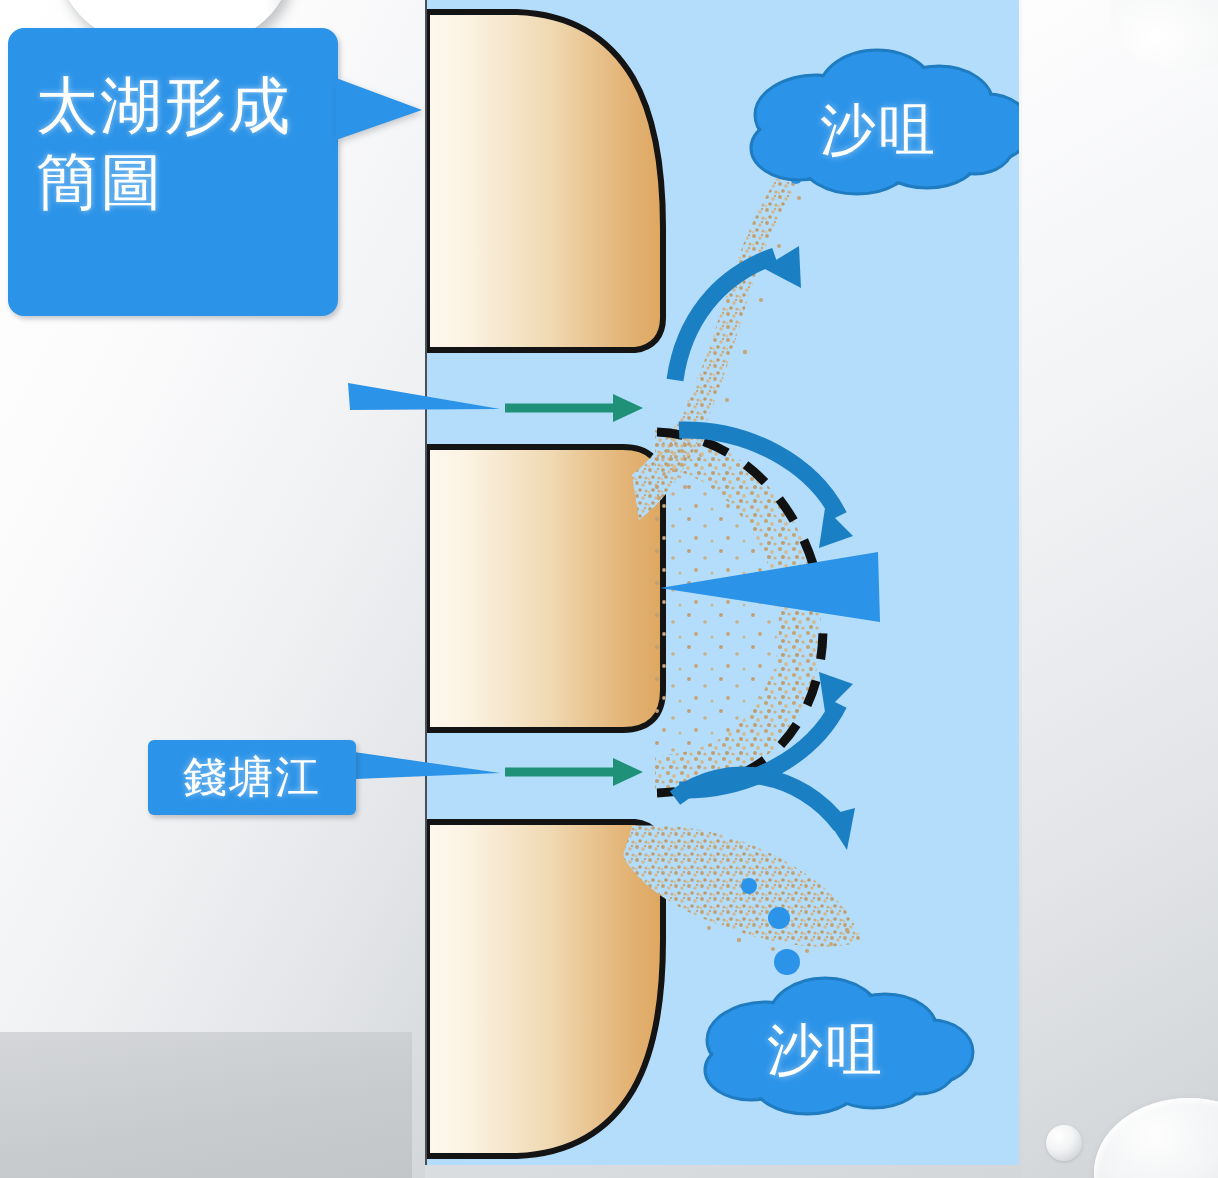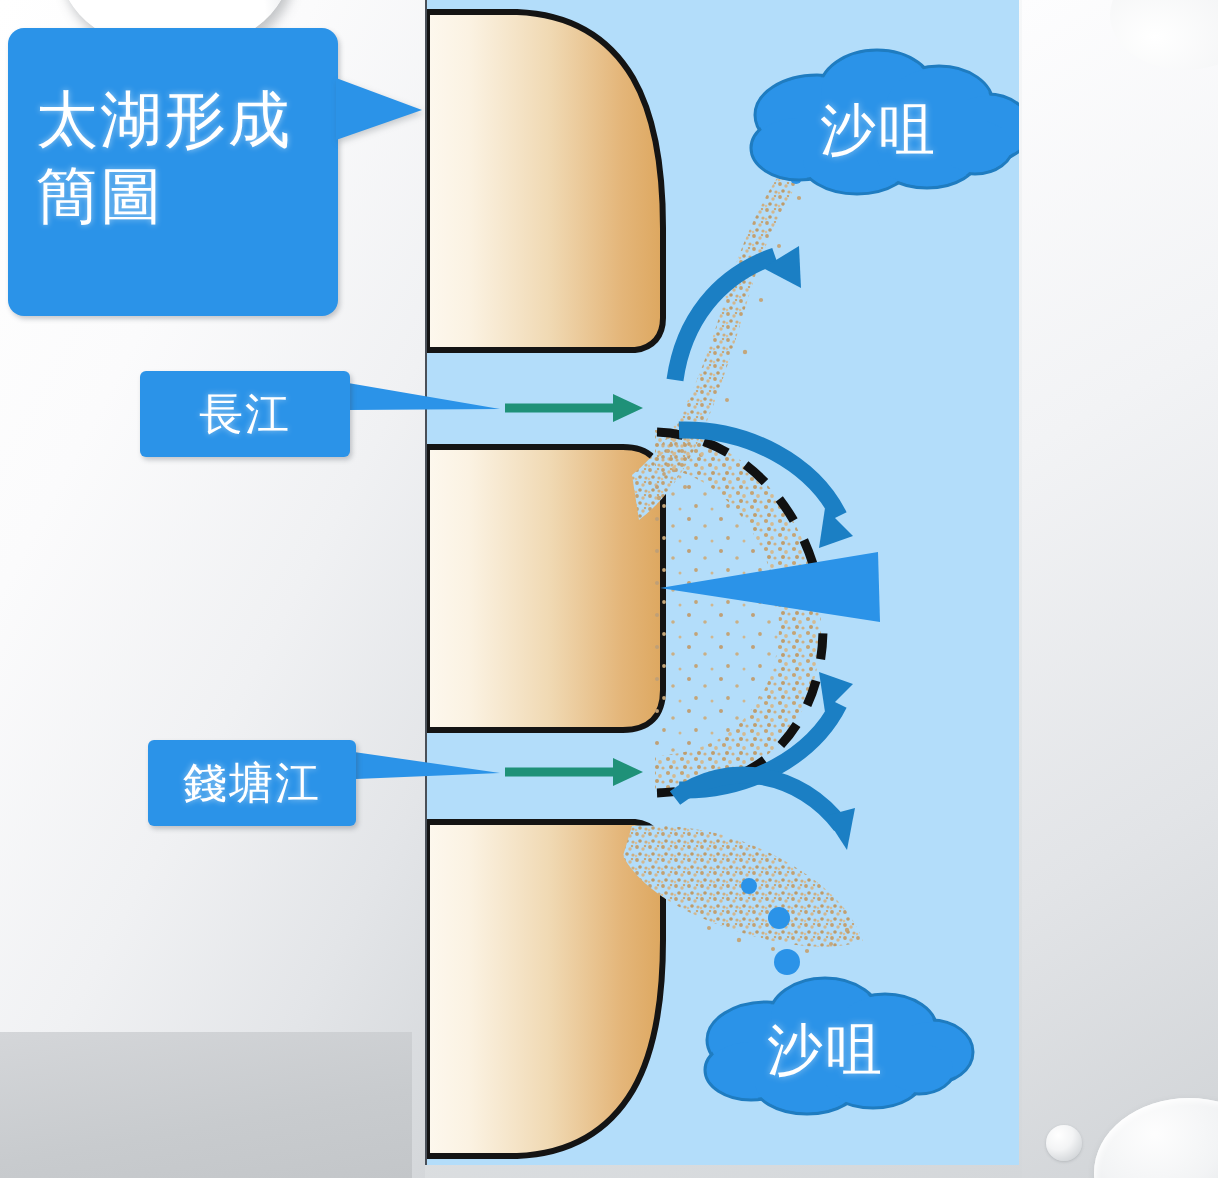--- a/index.html
+++ b/index.html
@@ -96,21 +96,21 @@
     letter-spacing: 2px;
     text-shadow: 0 0 6px rgba(255,255,255,0.55);
     user-select: none;
   }
   #title-callout {
     left: 8px; top: 28px;
     width: 330px; height: 288px;
     border-radius: 16px;
     font-size: 62px;
     line-height: 1.22;
-    padding: 54px 0 0 28px;
+    padding: 40px 0 0 28px;
     box-sizing: border-box;
     align-items: flex-start;
     justify-content: flex-start;
     text-align: left;
     font-weight: 400;
   }
   #title-callout .title-inner { white-space: pre-line; }
   .title-tail {
     position: absolute;
     left: 336px; top: 78px;
@@ -121,21 +121,21 @@
     filter: drop-shadow(2px 3px 3px rgba(60,70,80,0.25));
   }
   #changjiang-callout {
     left: 140px; top: 371px;
     width: 210px; height: 86px;
     border-radius: 6px;
     font-size: 44px;
   }
   #qiantangjiang-callout {
     left: 148px; top: 740px;
-    width: 208px; height: 86px;
+    width: 208px; height: 75px;
     border-radius: 6px;
     font-size: 44px;
   }
   #taihu-callout {
     left: 876px; top: 519px;
     width: 192px; height: 122px;
     border-radius: 18px;
     font-size: 46px;
   }
   .pointer-svg {
@@ -378,22 +378,19 @@
 
     <polygon points="878,552 880,622 660,588" fill="#2b93e8"></polygon>
   </svg>
 
   <div class="callout" id="title-callout">
     <span class="title-inner">太湖形成
 簡圖</span>
   </div>
   <div class="title-tail"></div>
 
-  <div class="callout" id="changjiang-callout">
-    <span>長江</span>
-  </div>
 
   <div class="callout" id="qiantangjiang-callout">
     <span>錢塘江</span>
   </div>
 
 
 </div>
 
 </body></html>

